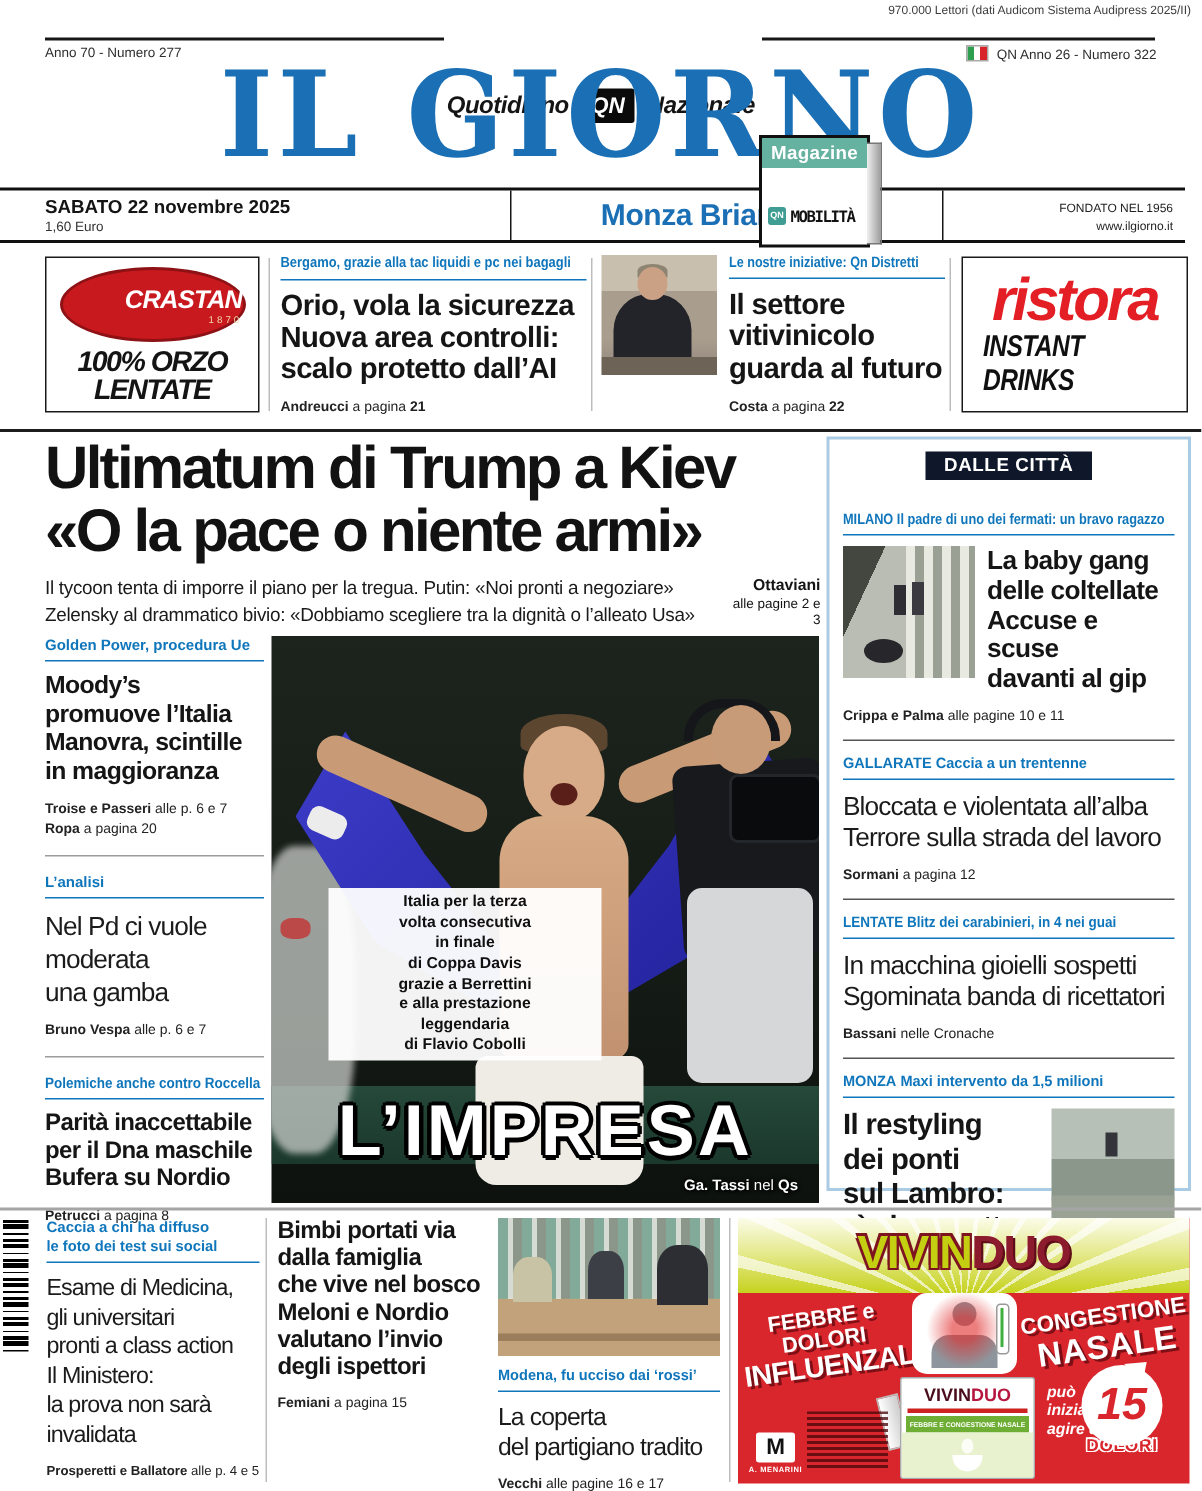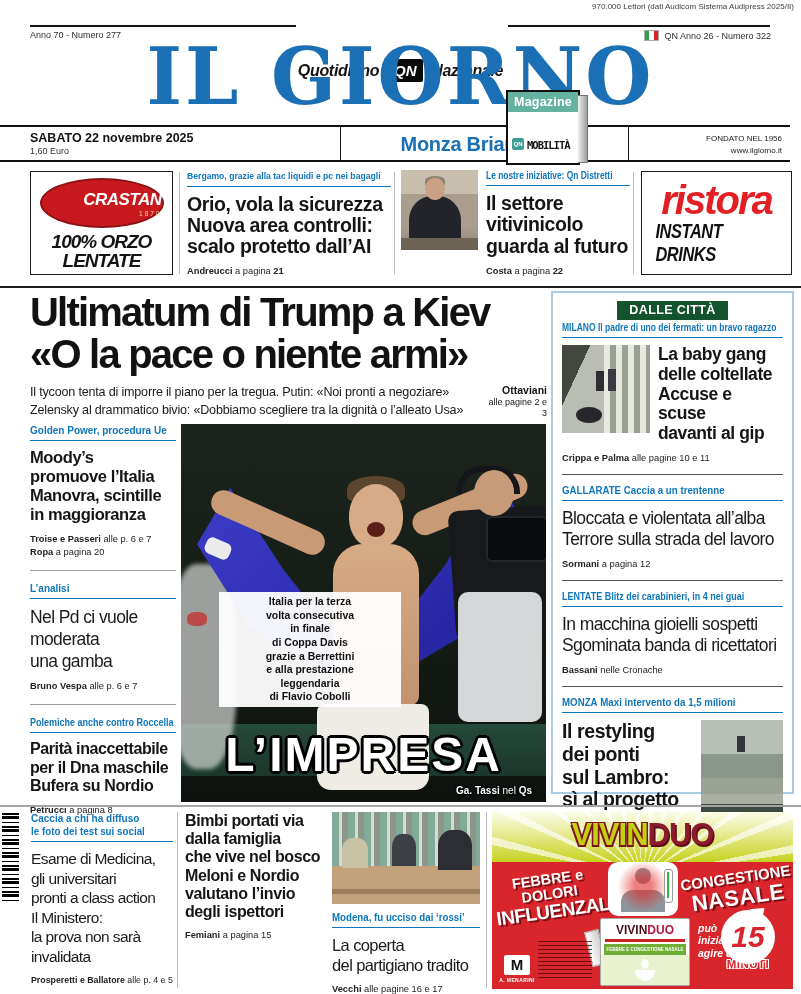--- a/index.html
+++ b/index.html
@@ -133,21 +133,21 @@
   #bigt{position:absolute;left:0;right:0;bottom:20px;text-align:center;color:#fff;
         font-weight:900;font-size:48px;letter-spacing:2px;
         text-shadow:3px 0 0 #000,-3px 0 0 #000,0 3px 0 #000,0 -3px 0 #000,2px 2px 0 #000,-2px 2px 0 #000,2px -2px 0 #000,-2px -2px 0 #000;}
   #cred{position:absolute;right:14px;bottom:6px;color:#fff;font-size:10px;
         text-shadow:1px 1px 2px #000,0 0 3px #000;}
   #cred b{font-weight:900;}
 
   
   #cities{position:absolute;left:551px;top:291px;width:243px;height:503px;box-sizing:border-box;
         border:2px solid #a9cbe3;padding:6px 9px;}
-  #badge{width:max-content;margin:2px auto 1px;background:#14532d;color:#fff;font-weight:900;
+  #badge{width:max-content;margin:2px auto 20px;background:#0f172a;color:#fff;font-weight:900;
         font-size:12.5px;padding:2px 12px 3px;letter-spacing:.4px;}
   .c-sec .kick{font-size:10px;}
   .mrow{display:flex;gap:8px;}
   .m-ph{width:88px;height:88px;flex:none;overflow:hidden;position:relative;
         background:linear-gradient(115deg,#44473f 0 22%,#b9bdb4 22% 100%);}
   .m-ph .cols{position:absolute;right:0;top:0;width:46px;height:88px;
         background:repeating-linear-gradient(90deg,#e8eae2 0 6px,#9aa093 6px 12px);}
   .m-ph .fig1{position:absolute;left:14px;bottom:10px;width:26px;height:16px;background:#26262b;border-radius:50%;}
   .m-ph .fig2{position:absolute;left:34px;top:26px;width:8px;height:20px;background:#2d2d33;}
   .m-ph .fig3{position:absolute;left:46px;top:24px;width:8px;height:22px;background:#3a3a40;}
@@ -548,20 +548,20 @@
         <div class="steam"></div>
         <div class="bowl"></div>
       </div>
   </div>
   <div id="v-claim">può iniziare ad agire dopo</div>
   <div id="v-min">
     <div class="circ">
         <div class="arrow"></div>
         <div class="n">15</div>
       </div>
-    <div class="lab">MINUTI</div>
+    <div class="lab">DOLORI</div>
   </div>
   <div id="v-men">
     <div class="mb">M</div>
     <div class="mn">A. MENARINI</div>
   </div>
   <div id="v-legal"></div>
 </div>
 
 </body></html>

